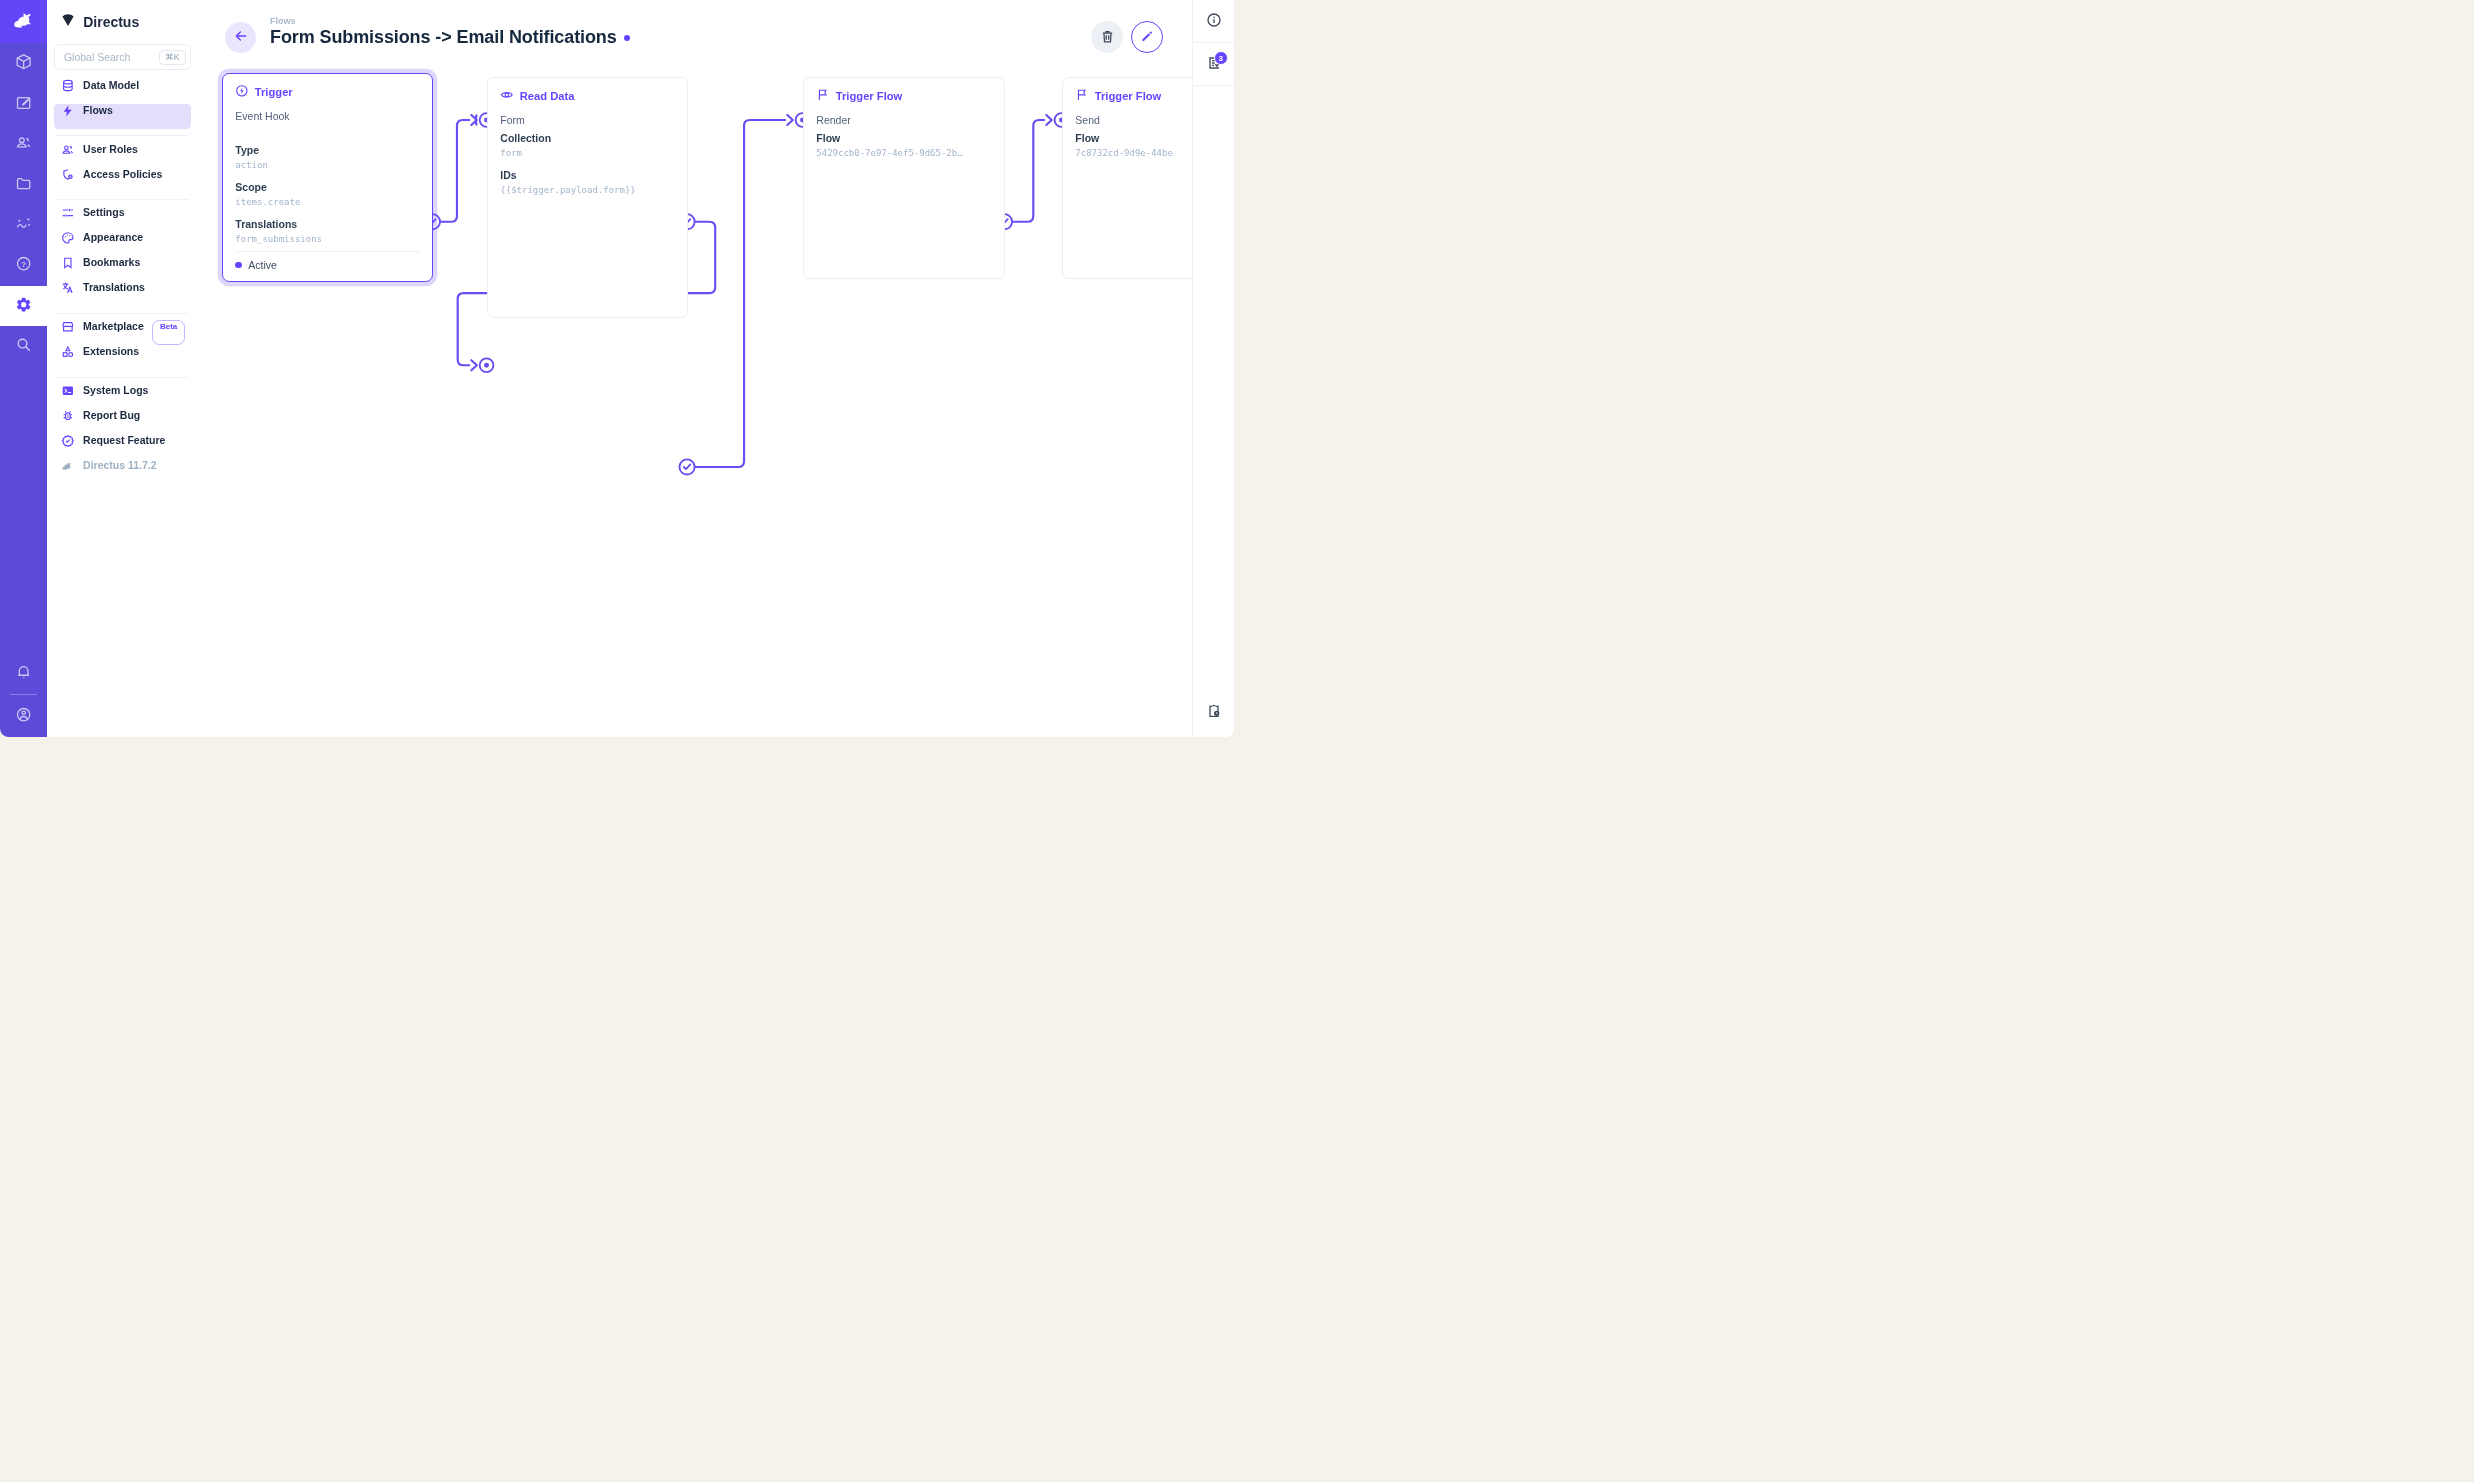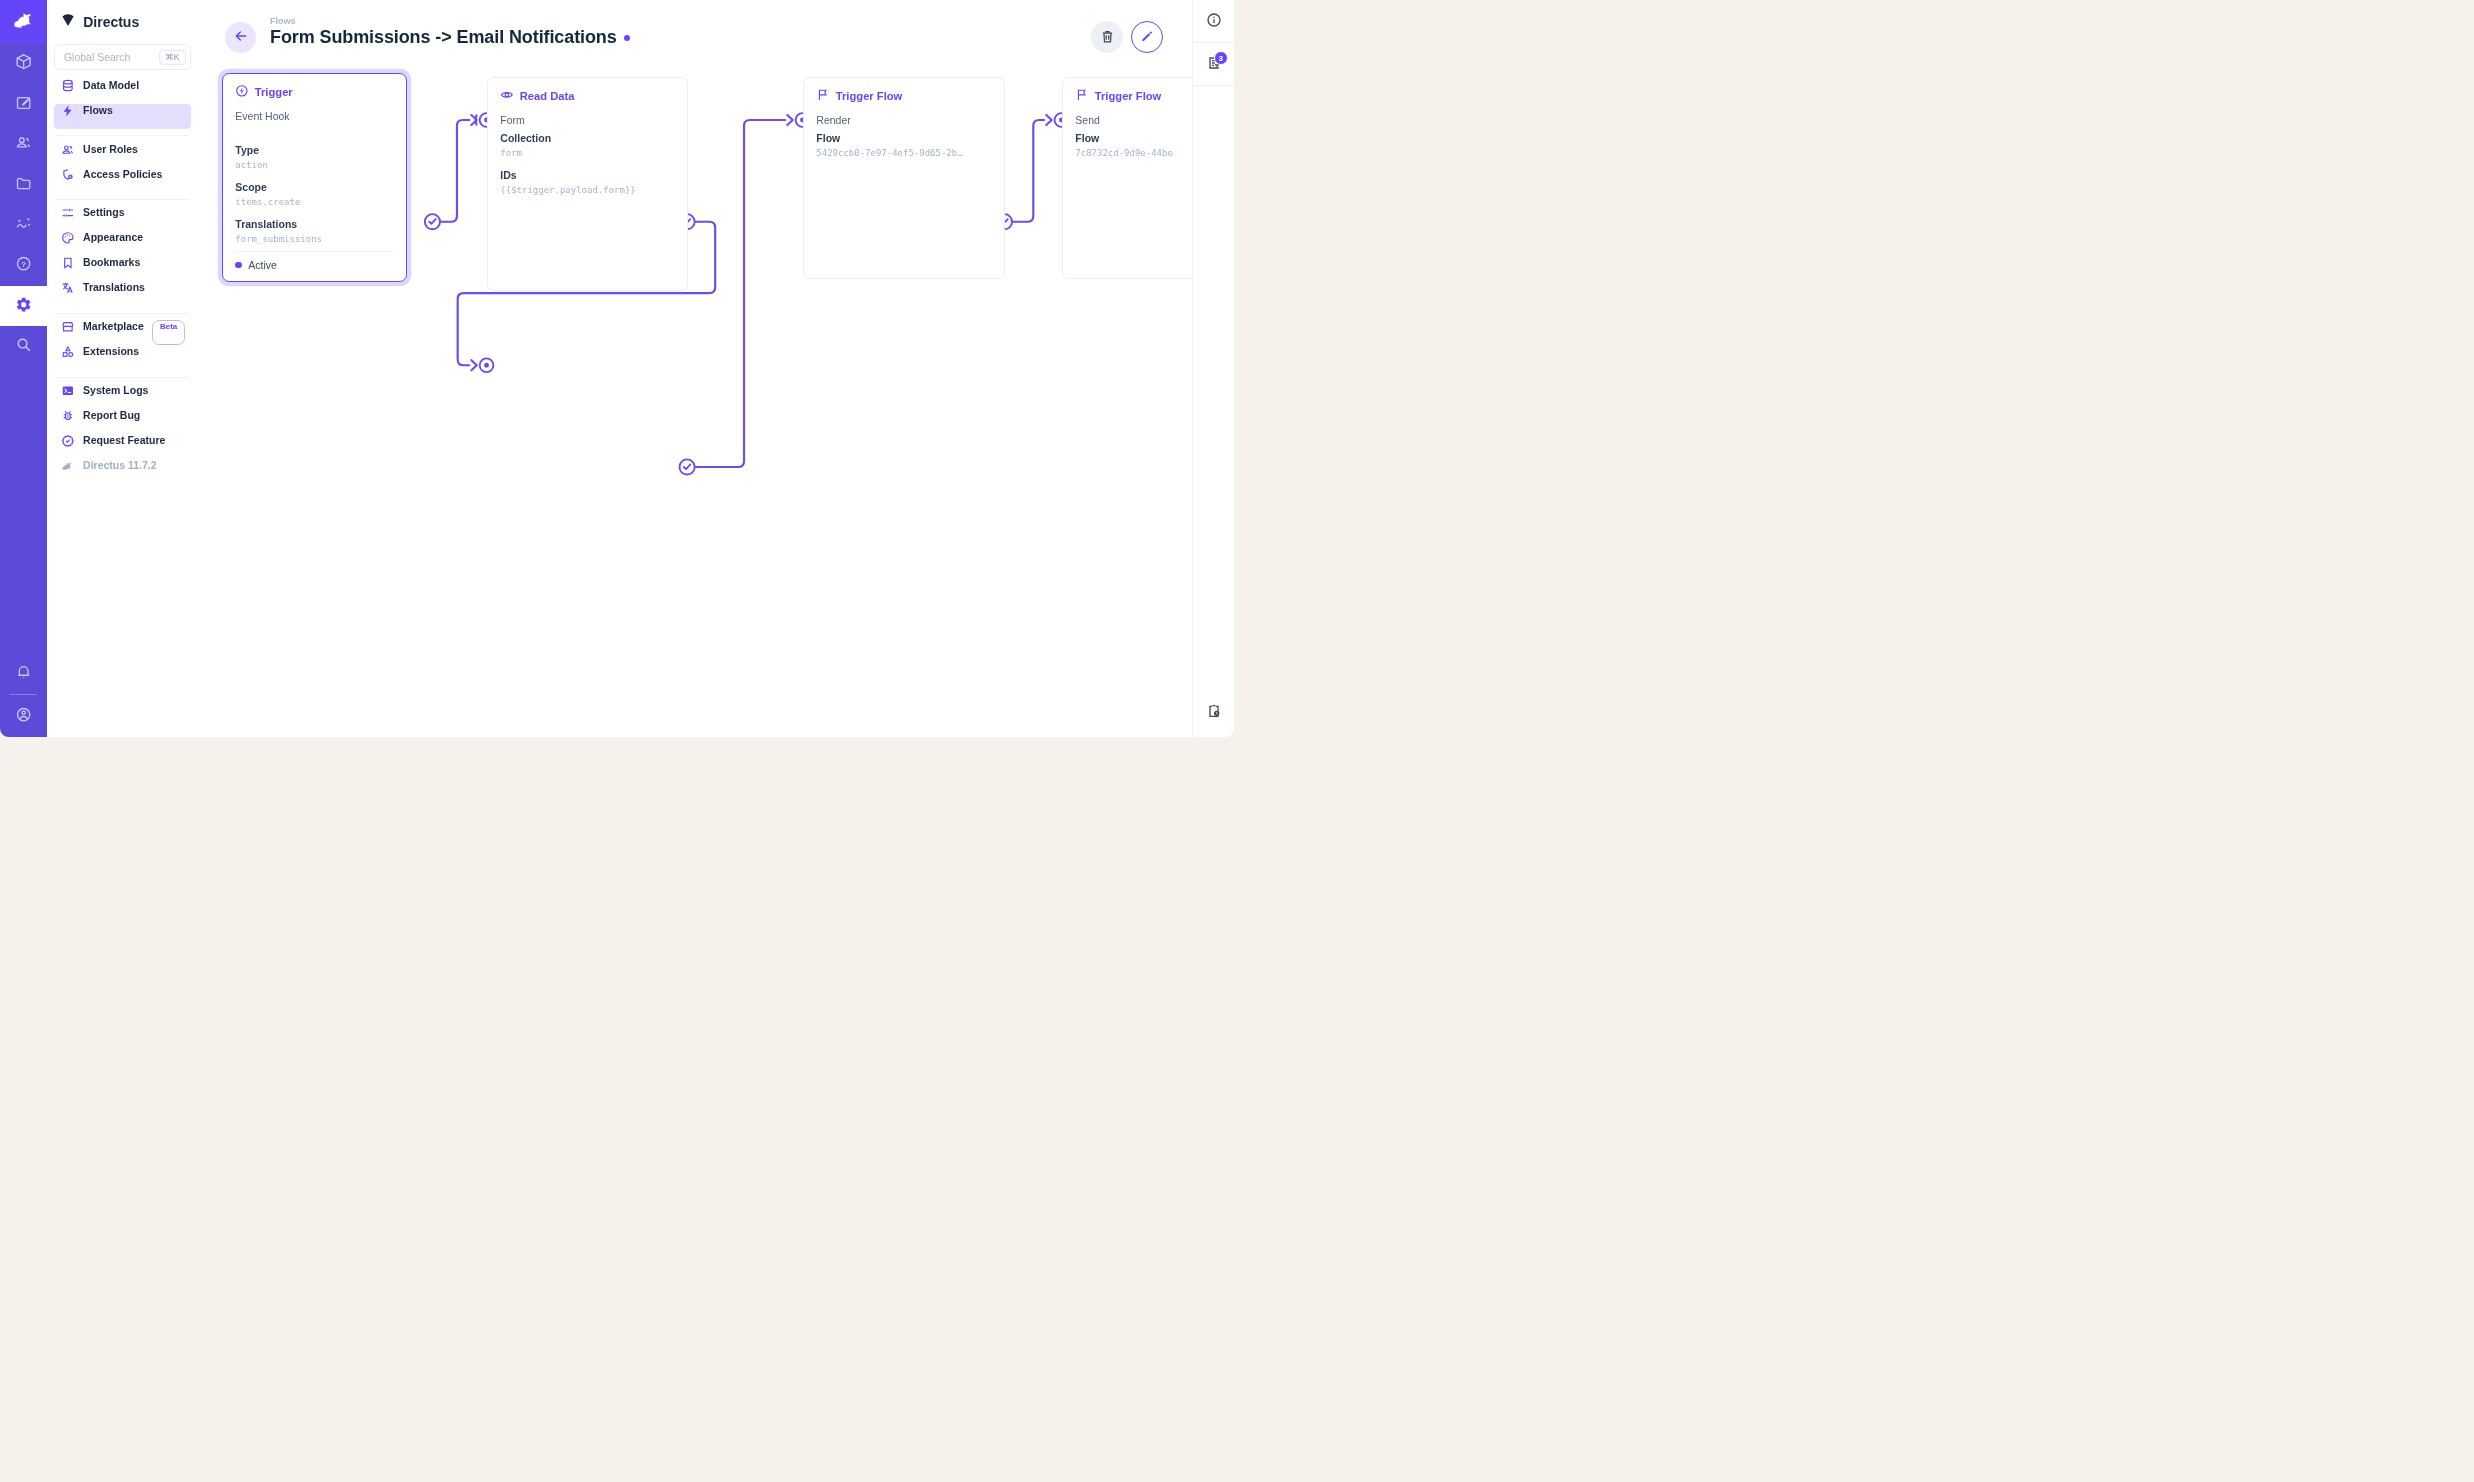--- a/index.html
+++ b/index.html
@@ -43,22 +43,22 @@
   
   .node { position:absolute; background:#fff; border:0.7px solid #e9eef5; border-radius:6.5px; padding:10px 12.3px; display:flex; flex-direction:column; }
   .node.selected { border:1.4px solid #6644ff; box-shadow:0 0 0 4.3px rgba(102,68,255,.22); border-radius:7.2px; }
   .node-head { display:flex; align-items:center; gap:5.8px; color:#6644ff; font-size:11.2px; font-weight:700; margin-bottom:8px; }
   .node-head svg { width:13.7px; height:13.7px; }
   .k { color:#52617a; font-size:10.5px; line-height:16px; margin-bottom:2.9px; }
   .lbl { color:#2e3e52; font-size:10.5px; font-weight:700; line-height:15px; margin-top:3.6px; }
   .mono { font-family:"DejaVu Sans Mono", monospace; color:#a3b4c9; font-size:9px; line-height:14.4px; margin-bottom:4.3px; }
   .node-foot { margin-top:auto; border-top:0.7px solid #eef2f6; padding-top:7.2px; display:flex; align-items:center; gap:6.5px; color:#3c4c61; font-size:10.5px; }
   .node-foot .dot { width:6.5px; height:6.5px; border-radius:50%; background:#6644ff; }
-  #node-trigger     { left:24px;   top:73px; width:185px; height:209px; }
-  #node-read-data   { left:289px;  top:77px; width:201px; height:214px; }
+  #node-trigger     { left:24px;   top:73px; width:211px; height:209px; }
+  #node-read-data   { left:289px;  top:77px; width:201px; height:241px; }
   #node-tf-render   { left:605px;  top:77px; width:202px; height:202px; }
   #node-tf-send     { left:864px; top:77px; width:201px; height:202px; }
   #node-run-script  { left:289px;  top:322px; width:201px; height:202px; }
 
   svg.wires { position:absolute; left:0; top:0; width:100%; height:100%; pointer-events:none; }
   .wire { stroke:#6a4df2; stroke-width:3; fill:none; stroke-linecap:round; stroke-linejoin:round; }
   .port-out circle { fill:#fff; stroke:#6a4df2; stroke-width:2.6; }
   .port-out path { stroke:#6a4df2; stroke-width:2.6; fill:none; stroke-linecap:round; stroke-linejoin:round; }
   .port-in .ring { fill:#fff; stroke:#6a4df2; stroke-width:2.6; }
   .port-in .pip { fill:#6a4df2; }

